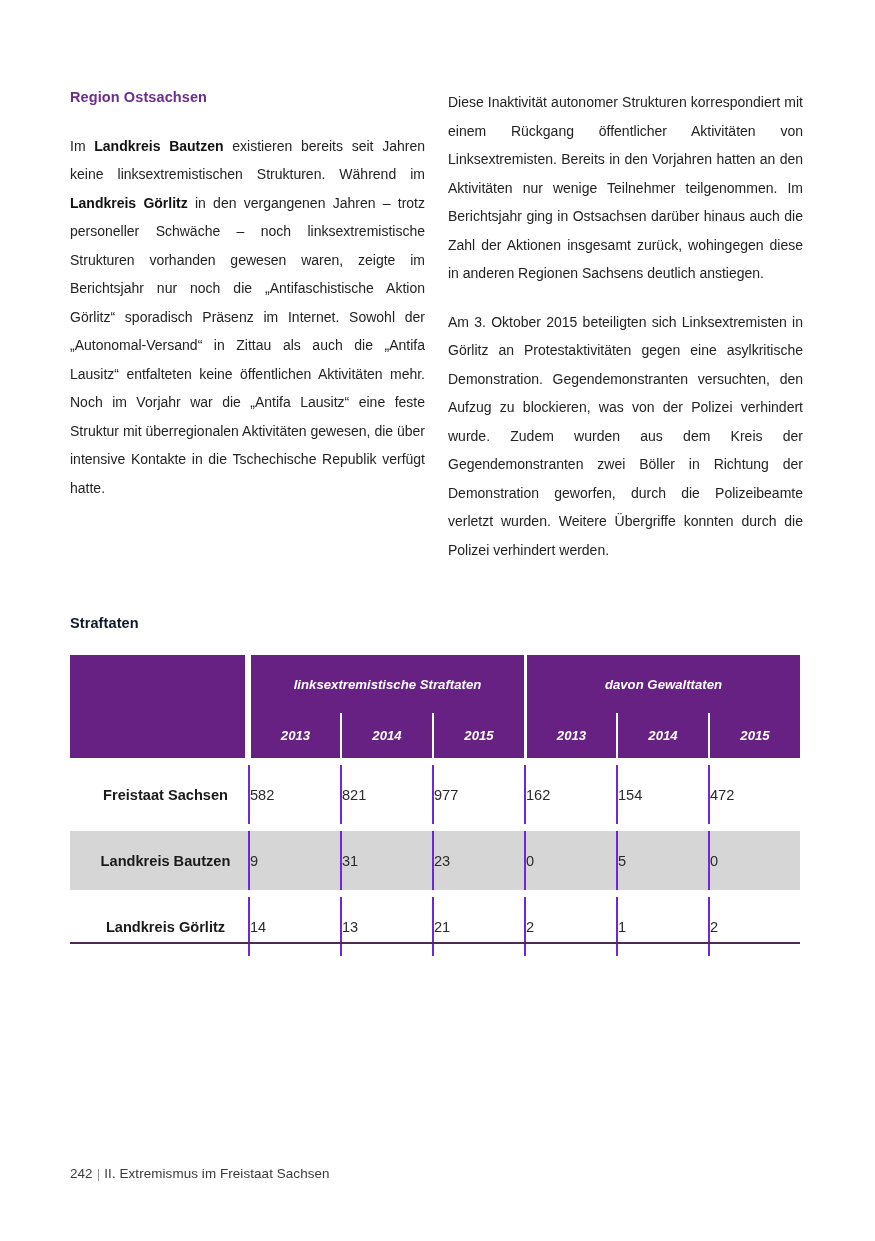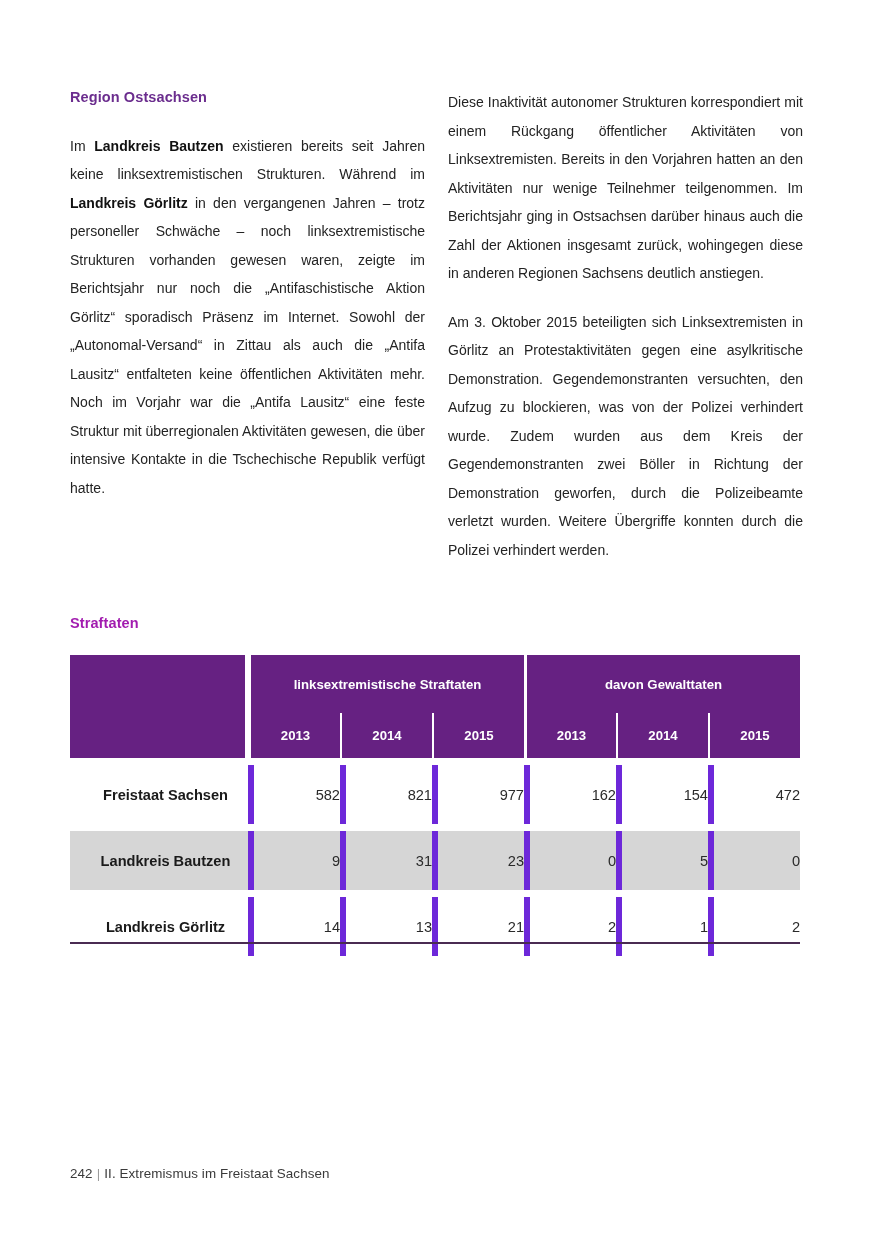--- a/index.html
+++ b/index.html
@@ -57,21 +57,21 @@
     -webkit-font-smoothing: antialiased;
   }
   p.body.tight { margin-bottom: 0; }
   p.body b { font-weight: bold; color: #111; }
 
   
   .table-heading {
     position: absolute;
     left: 70px;
     top: 615px;
-    color: #a21caf;
+    color: #0f172a;
     font-size: 14.5px;
     font-weight: bold;
     letter-spacing: 0.1px;
   }
 
   
   .table-wrap {
     position: absolute;
     left: 70px;
     top: 655px;
@@ -90,20 +90,21 @@
   .hdr-cell {
     background: #662182;
     color: #ffffff;
     font-weight: bold;
     text-align: center;
     vertical-align: middle;
     font-size: 13.2px;
     line-height: 19px;
     padding: 0;
     border-left: 2px solid #ffffff;
+    font-style: italic;
   }
   .hdr-corner {
     background: #662182;
     border-left: none;
     border-right: 3px solid #ffffff;
   }
   .hdr-group {
     height: 58px;
     border-bottom: none;
   }
@@ -113,23 +114,23 @@
   }
   .hdr-groupstart { border-left: 3px solid #ffffff; }
 
   
   tr.data-row td {
     height: 59px;
     vertical-align: middle;
     font-size: 14.6px;
     color: #2a2a2a;
     padding: 0;
-    text-align: right;
+    text-align: left;
     background: #ffffff;
-    border-left: 6px solid #6d28d9;
+    border-left: 2px solid #6d28d9;
   }
   tr.data-row td.label {
     text-align: center;
     padding-left: 13px;
     font-weight: bold;
     font-size: 14.6px;
     color: #1a1a1a;
     border-left: none;
   }
   tr.data-row.alt td {

